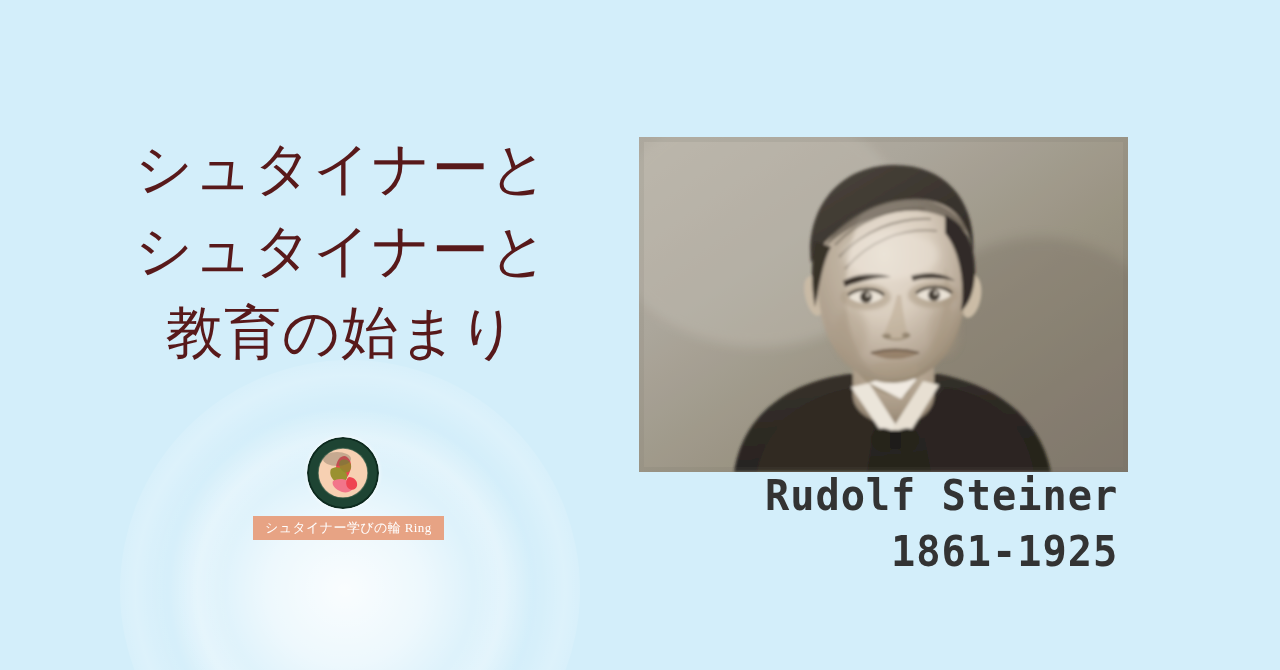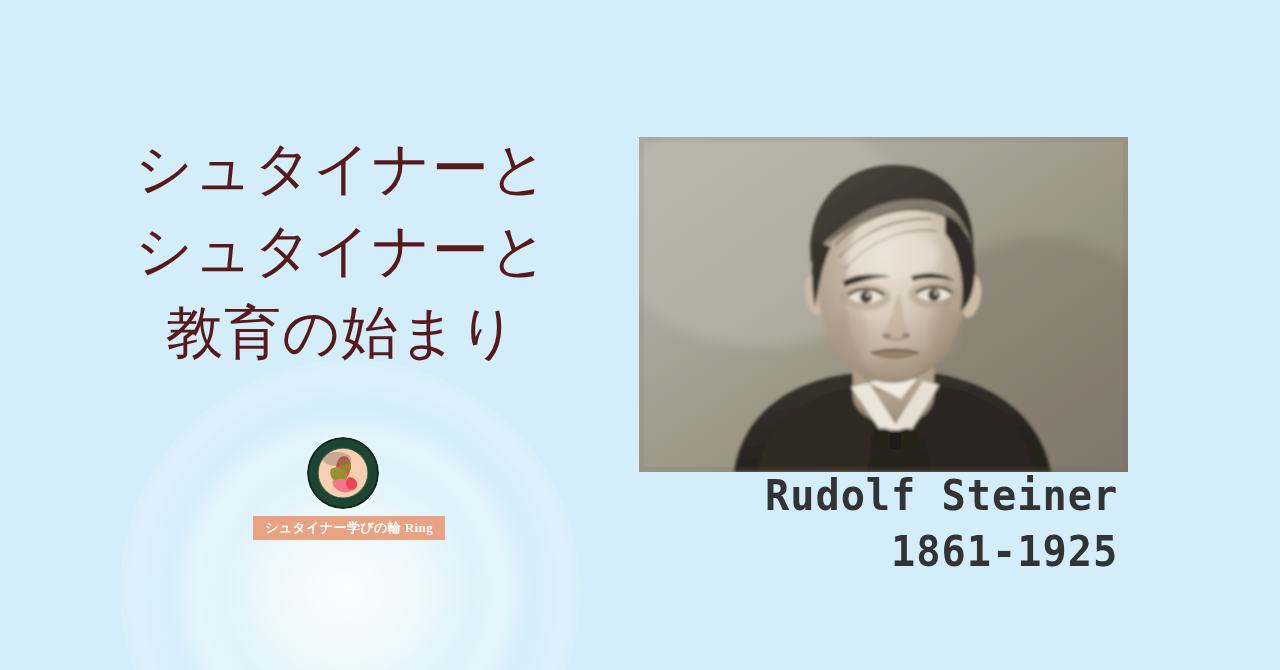--- a/index.html
+++ b/index.html
@@ -68,21 +68,20 @@
     white-space: nowrap;
   }
 
   
   .logo-wrap {
     position: absolute;
     left: 253px;
     top: 437px;
     width: 180px;
     text-align: right;
-    font-weight: bold;
   }
   .logo-circle {
     position: relative;
     width: 72px;
     height: 72px;
     margin: 0 auto;
     border-radius: 50%;
     overflow: hidden;
     box-shadow: 0 0 4px rgba(255,255,255,0.9);
   }

